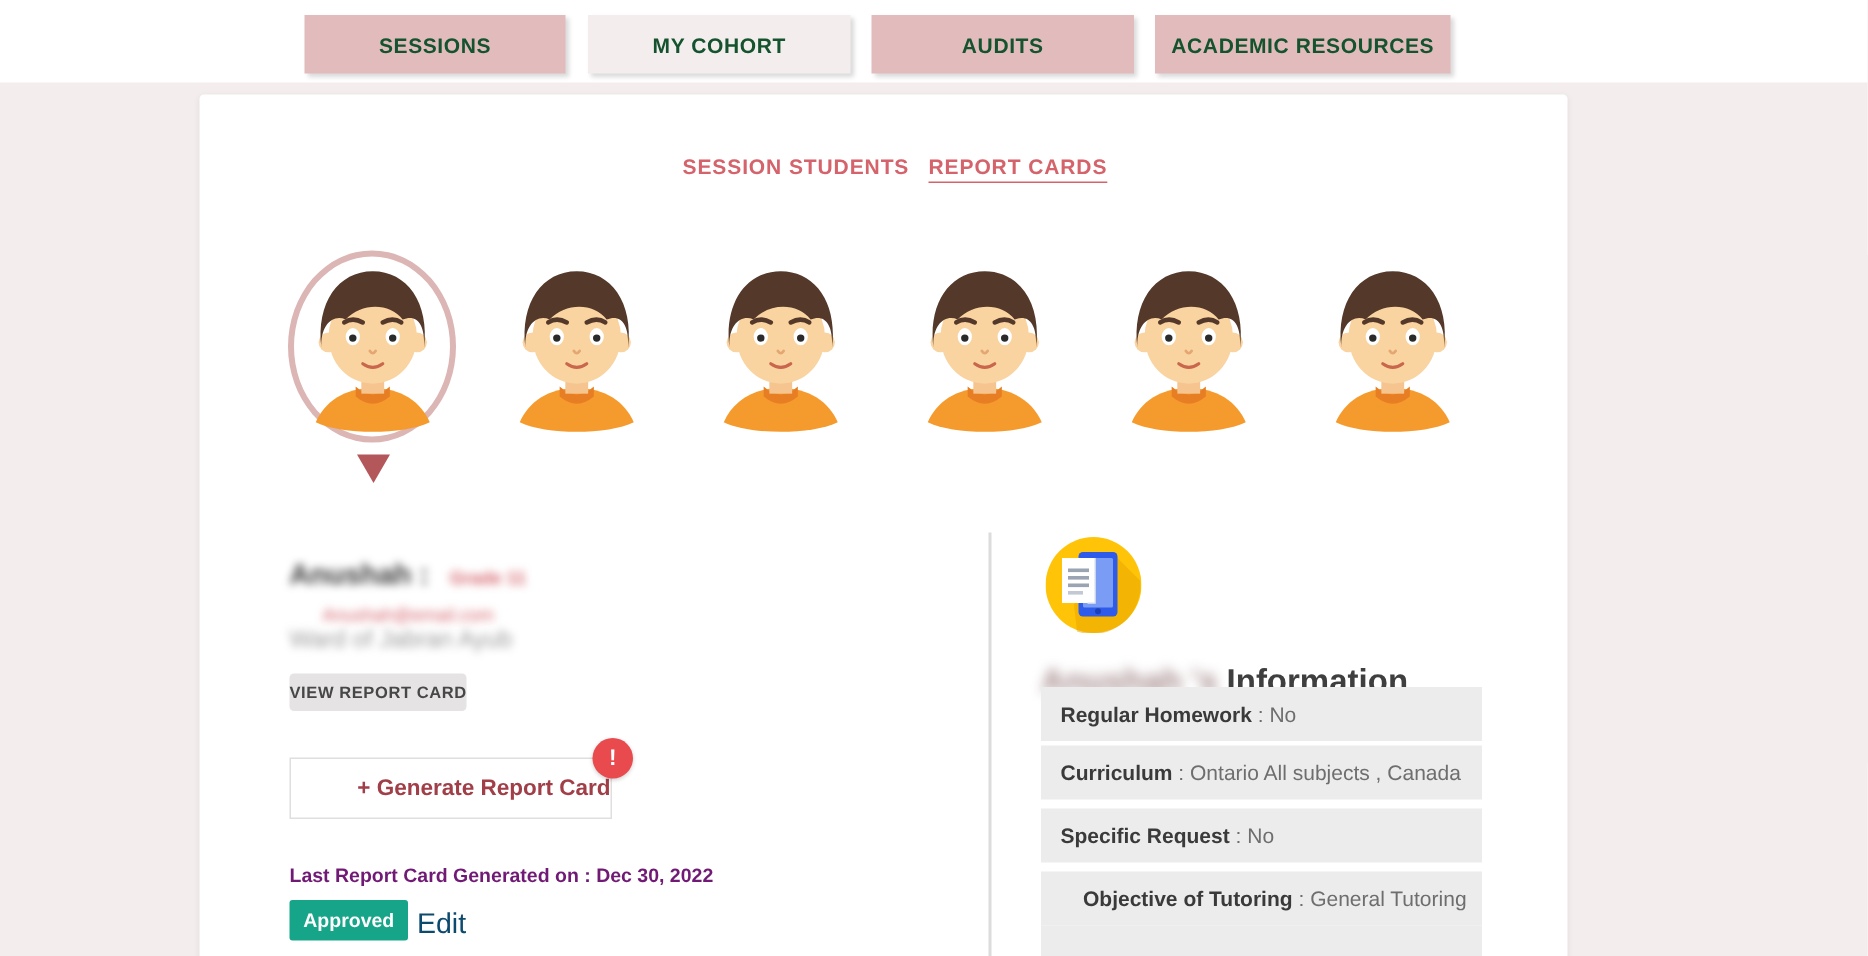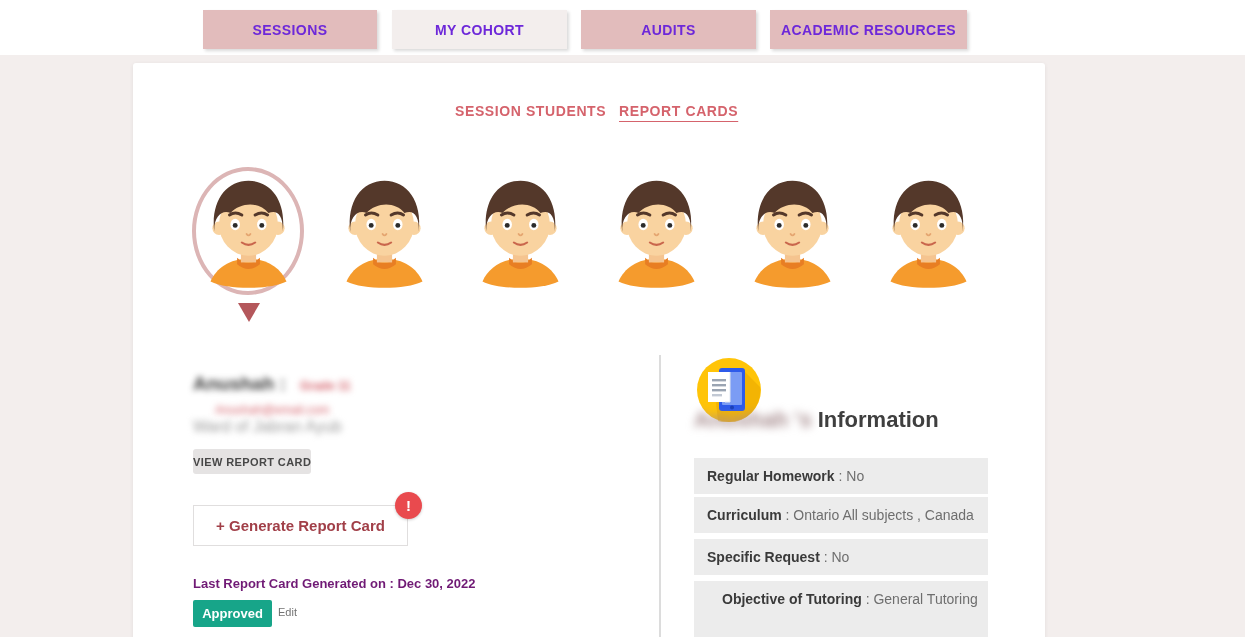--- a/index.html
+++ b/index.html
@@ -3,21 +3,21 @@
 <meta charset="utf-8">
 <style>
   * { margin:0; padding:0; box-sizing:border-box; }
   html,body { width:1245px; height:637px; overflow:hidden;
     font-family:"Liberation Sans", sans-serif; background:#f3eeed; }
 
   
   .topbar { position:absolute; left:0; top:0; width:1245px; height:55px; background:#ffffff; }
   .tab { position:absolute; top:10px; height:39px; background:#e2bcbc;
     display:flex; align-items:center; justify-content:center;
-    font-size:14px; font-weight:bold; letter-spacing:.4px; color:#6d28d9;
+    font-size:14px; font-weight:bold; letter-spacing:.4px; color:#14532d;
     box-shadow:2px 2px 3px rgba(0,0,0,.15); cursor:pointer; }
   .tab.active { background:#f3eeed; }
   .tab-sessions { left:203px; width:174px; }
   .tab-cohort   { left:392px; width:175px; }
   .tab-audits   { left:581px; width:175px; }
   .tab-academic { left:770px; width:197px; }
 
   
   .card { position:absolute; left:133px; top:63px; width:912px; height:600px;
     background:#ffffff; border-radius:3px; box-shadow:0 1px 4px rgba(0,0,0,.07); }
@@ -49,34 +49,34 @@
   .guardian-line { position:absolute; left:60px; top:355px; font-size:16px; color:#9b9b9b; }
 
   .gray-btn { position:absolute; top:386px; height:25px; background:#e5e3e3; border:none;
     border-radius:3px; font-family:inherit; font-size:11px; font-weight:bold; letter-spacing:.4px;
     color:#474747; padding:0 0; cursor:pointer; }
   .btn-view-report { left:60px; }
   .btn-view-curriculum { left:190px; }
 
   .generate-btn { position:absolute; left:60px; top:442px; width:215px; height:41px;
     background:#ffffff; border:1px solid #e0dede; font-family:inherit;
-    font-size:15px; font-weight:bold; color:#a13f48; cursor:pointer; }
+    font-size:15px; font-weight:bold; color:#a13f48; cursor:pointer;text-align:right; }
   .alert-badge { position:absolute; left:262px; top:429px; width:27px; height:27px;
     background:#e94a4e; border-radius:50%; color:#ffffff; font-size:15px; font-weight:bold;
     display:flex; align-items:center; justify-content:center; box-shadow:0 1px 3px rgba(0,0,0,.2); }
 
   .last-generated { position:absolute; left:60px; top:513px; font-size:13px; font-weight:bold; color:#701a75; }
   .approved-badge { position:absolute; left:60px; top:537px; width:79px; height:27px;
     background:#17a589; color:#ffffff; font-size:13px; font-weight:bold; border-radius:2px;
     display:flex; align-items:center; justify-content:center; }
-  .edit-link { position:absolute; left:145px; top:543px; font-size:11px; color:#737373; cursor:pointer; }
+  .edit-link { position:absolute; left:145px; top:543px; font-size:19px; color:#0c4a6e; cursor:pointer; }
 
   
   .info-icon { position:absolute; left:564px; top:295px; width:64px; height:64px; }
-  .info-title { position:absolute; left:561px; top:344px; font-size:22px; font-weight:bold; color:#3f3f3f; }
+  .info-title { position:absolute; left:561px; top:378px; font-size:22px; font-weight:bold; color:#3f3f3f; }
   .info-title .masked-name { color:#a58a8c; filter:blur(4px); margin-right:6px; }
   .info-row { position:absolute; left:561px; width:294px; height:36px; background:#ececec;
     display:flex; align-items:center; padding-left:13px; font-size:14px; color:#6e6e6e; white-space:pre;text-align:right; }
   .info-row b { color:#3a3a3a; }
   .row-0 { top:395px; } .row-1 { top:434px; } .row-2 { top:476px; }
   .row-3 { top:518px;padding-left:28px; } .row-4 { top:554px; }
 </style>
 </head>
 <body>
 

